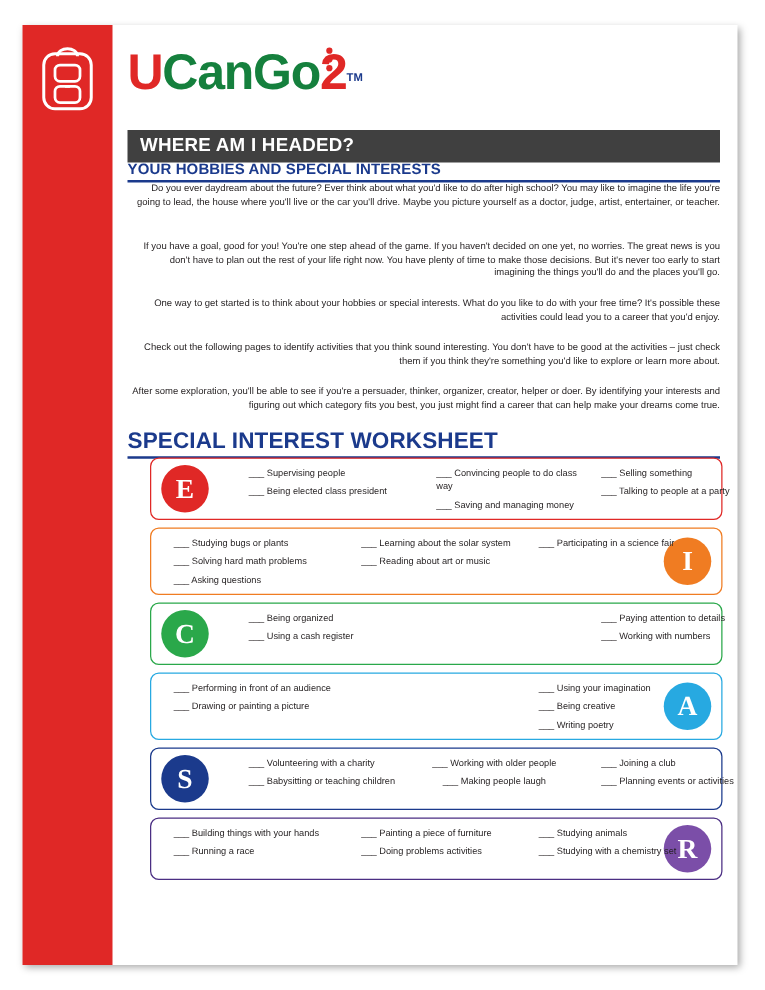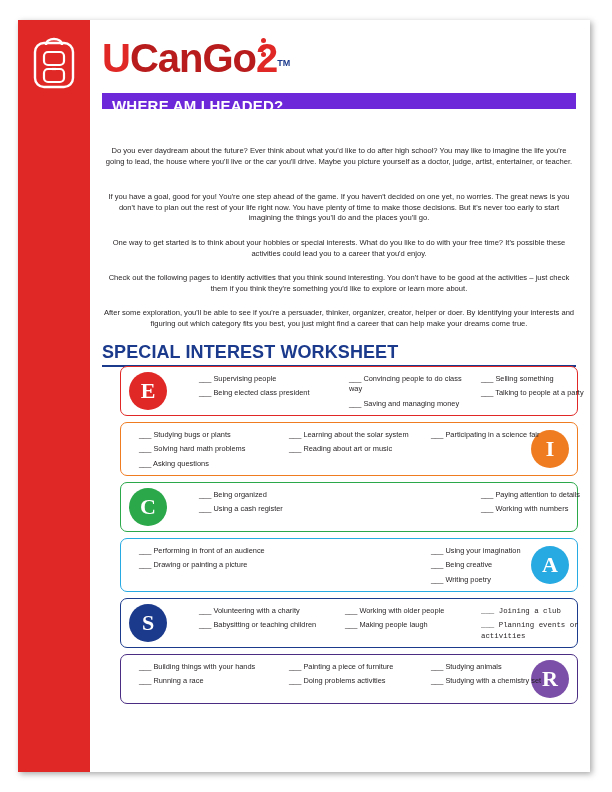--- a/index.html
+++ b/index.html
@@ -8,35 +8,35 @@
   .sheet{position:absolute;left:18px;top:20px;width:572px;height:752px;background:#ffffff;
          box-shadow:2px 2px 6px rgba(0,0,0,.35);}
   .redbar{position:absolute;left:0;top:0;width:72px;height:752px;background:#e02826;}
   .pack{position:absolute;left:14px;top:14px;width:44px;height:56px;}
   .content{position:absolute;left:78px;top:0;width:486px;height:752px;}
 
   
   .logo{position:absolute;left:6px;top:16px;height:48px;}
   .logo-text{font-family:"Liberation Sans",sans-serif;font-weight:bold;font-size:40px;letter-spacing:-1px;}
   .l-red{color:#e02826;}
-  .l-blue{color:#b91c1c;margin-top:22px;}
+  .l-blue{color:#15803d;margin-top:22px;}
   .tm{font-size:9px;vertical-align:super;color:#1b3a8c;font-weight:bold;}
   .dots{position:absolute;left:165px;top:18px;}
   .dots span{display:block;width:5px;height:5px;border-radius:50%;background:#e02826;margin-bottom:2px;}
 
   
-  .titlebar{position:absolute;left:6px;top:73px;width:474px;height:16px;background:#6d28d9;}
+  .titlebar{position:absolute;left:6px;top:84px;width:474px;height:26px;background:#404040;}
   .titlebar h1{margin:0;color:#ffffff;font-size:15px;font-weight:bold;line-height:26px;padding-left:10px;letter-spacing:.2px;}
 
   .sec{position:absolute;left:6px;width:474px;}
   .sec h2{margin:0;color:#1b3a8c;font-size:12px;font-weight:bold;letter-spacing:.1px;}
   .rule{height:2px;background:#1b3a8c;margin-top:2px;}
   .sec2 h2{font-size:18px;}
 
-  .para{position:absolute;left:6px;width:474px;font-size:7.6px;line-height:10.6px;color:#231f20;text-align:center;}
+  .para{position:absolute;left:6px;width:474px;font-size:7.6px;line-height:10.6px;color:#231f20;text-align:right;}
 
   
   .row{position:absolute;left:24px;width:456px;border:1.6px solid #000;border-radius:7px;background:#fff;}
   .badge{position:absolute;width:38px;height:38px;border-radius:50%;color:#fff;font-size:22px;font-weight:bold;
          text-align:center;line-height:38px;font-family:"Liberation Serif",serif;}
   .items{position:absolute;top:7px;font-size:7.4px;color:#231f20;line-height:10.4px;}
   .it{margin-bottom:4px;}
   .bl{letter-spacing:0px;}
   .bl:before{content:"___ ";color:#231f20;}
 
@@ -66,20 +66,24 @@
       <div class="dots">
           <span></span>
           <span></span>
           <span></span>
         </div>
 
       <div class="titlebar">
         <h1>WHERE AM I HEADED?</h1>
       </div>
 
+      <div class="sec" style="top:108px;">
+        <h2>YOUR HOBBIES AND SPECIAL INTERESTS</h2>
+        <div class="rule"></div>
+      </div>
 
       <div class="para" style="top:126px;">Do you ever daydream about the future? Ever think about what you'd like to do after high school? You may like to imagine the life you're going to lead, the house where you'll live or the car you'll drive. Maybe you picture yourself as a doctor, judge, artist, entertainer, or teacher.</div>
       <div class="para" style="top:172px;">If you have a goal, good for you! You're one step ahead of the game. If you haven't decided on one yet, no worries. The great news is you don't have to plan out the rest of your life right now. You have plenty of time to make those decisions. But it's never too early to start imagining the things you'll do and the places you'll go.</div>
       <div class="para" style="top:218px;">One way to get started is to think about your hobbies or special interests. What do you like to do with your free time? It's possible these activities could lead you to a career that you'd enjoy.</div>
       <div class="para" style="top:253px;">Check out the following pages to identify activities that you think sound interesting. You don't have to be good at the activities – just check them if you think they're something you'd like to explore or learn more about.</div>
       <div class="para" style="top:288px;">After some exploration, you'll be able to see if you're a persuader, thinker, organizer, creator, helper or doer. By identifying your interests and figuring out which category fits you best, you just might find a career that can help make your dreams come true.</div>
 
       <div class="sec sec2" style="top:322px;">
         <h2>SPECIAL INTEREST WORKSHEET</h2>
         <div class="rule"></div>
@@ -138,25 +142,25 @@
               <div class="it bl">Being creative</div>
               <div class="it bl">Writing poetry</div>
             </div>
           </div>
           <div class="row" style="top: 578px; height: 48px; border-color: rgb(27, 58, 140);">
             <div class="badge" style="background: rgb(27, 58, 140); top: 5px; left: 8px;">S</div>
             <div class="col items" style="left: 78px; width: 150px;">
               <div class="it bl">Volunteering with a charity</div>
               <div class="it bl">Babysitting or teaching children</div>
             </div>
-            <div class="col items" style="left: 224px; width: 125px;">
+            <div class="col items" style="left: 212px; width: 125px; text-align: center;">
               <div class="it bl">Working with older people</div>
               <div class="it bl">Making people laugh</div>
             </div>
-            <div class="col items" style="left: 360px; width: 110px; font-family: Liberation Mono, monospace;">
+            <div class="col items" style="left: 360px; width: 110px;">
               <div class="it bl">Joining a club</div>
               <div class="it bl">Planning events or activities</div>
             </div>
           </div>
           <div class="row" style="top: 634px; height: 48px; border-color: rgb(75, 46, 131);">
             <div class="badge" style="background: rgb(123, 78, 168); top: 5px; right: 8px;">R</div>
             <div class="col items" style="left: 18px; width: 140px;">
               <div class="it bl">Building things with your hands</div>
               <div class="it bl">Running a race</div>
             </div>

